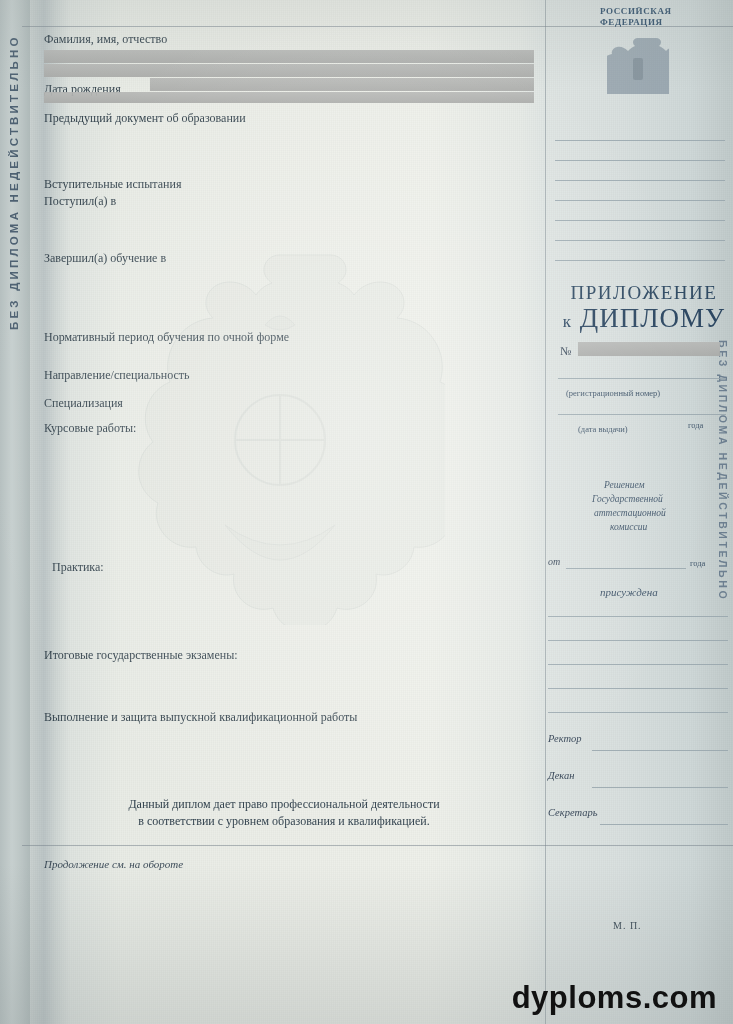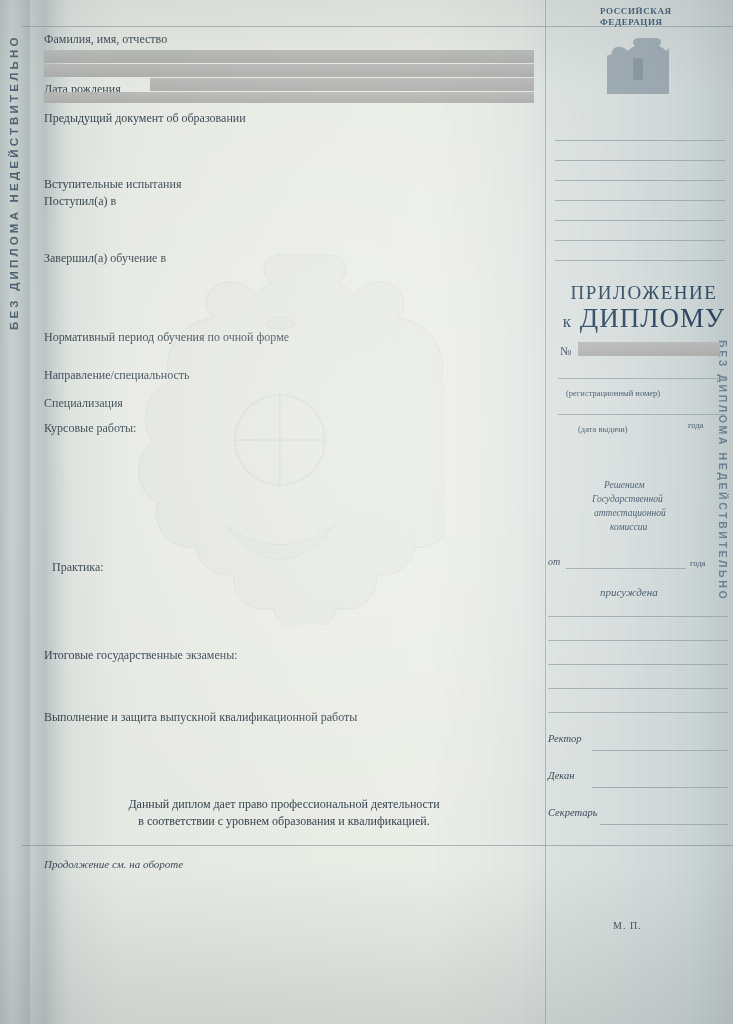--- a/index.html
+++ b/index.html
@@ -357,13 +357,14 @@
   <div class="lbl lbl-it" style="left:548px; top:770px; font-size:10.5px;">Декан</div>
   <div class="rule" style="left:592px; top:787px; width:136px;"></div>
 
   <div class="lbl lbl-it" style="left:548px; top:807px; font-size:10.5px;">Секретарь</div>
   <div class="rule" style="left:600px; top:824px; width:128px;"></div>
 
   <div class="mp">М. П.</div>
 
   <div class="vignette"></div>
 
+  <div class="watermark-brand">dyploms.com</div>
 </div>
 
 </body></html>

